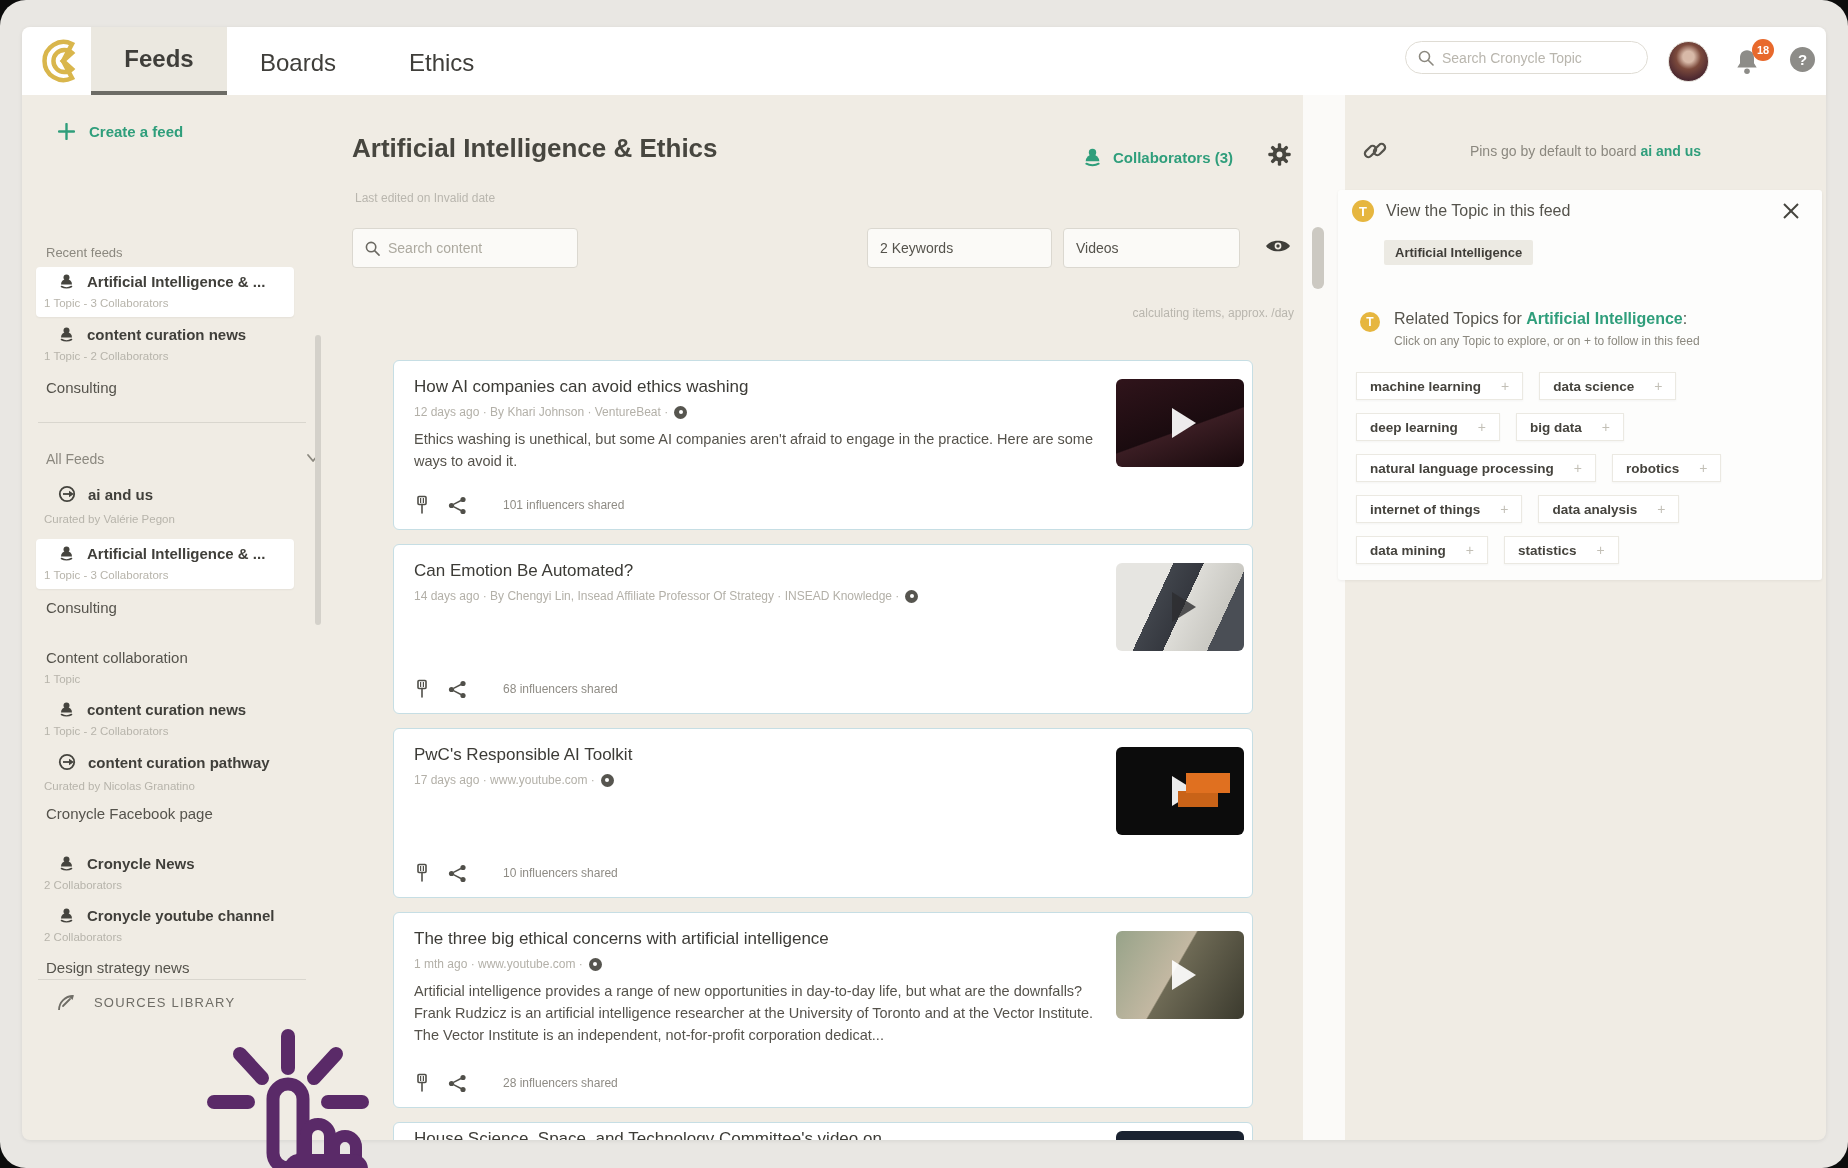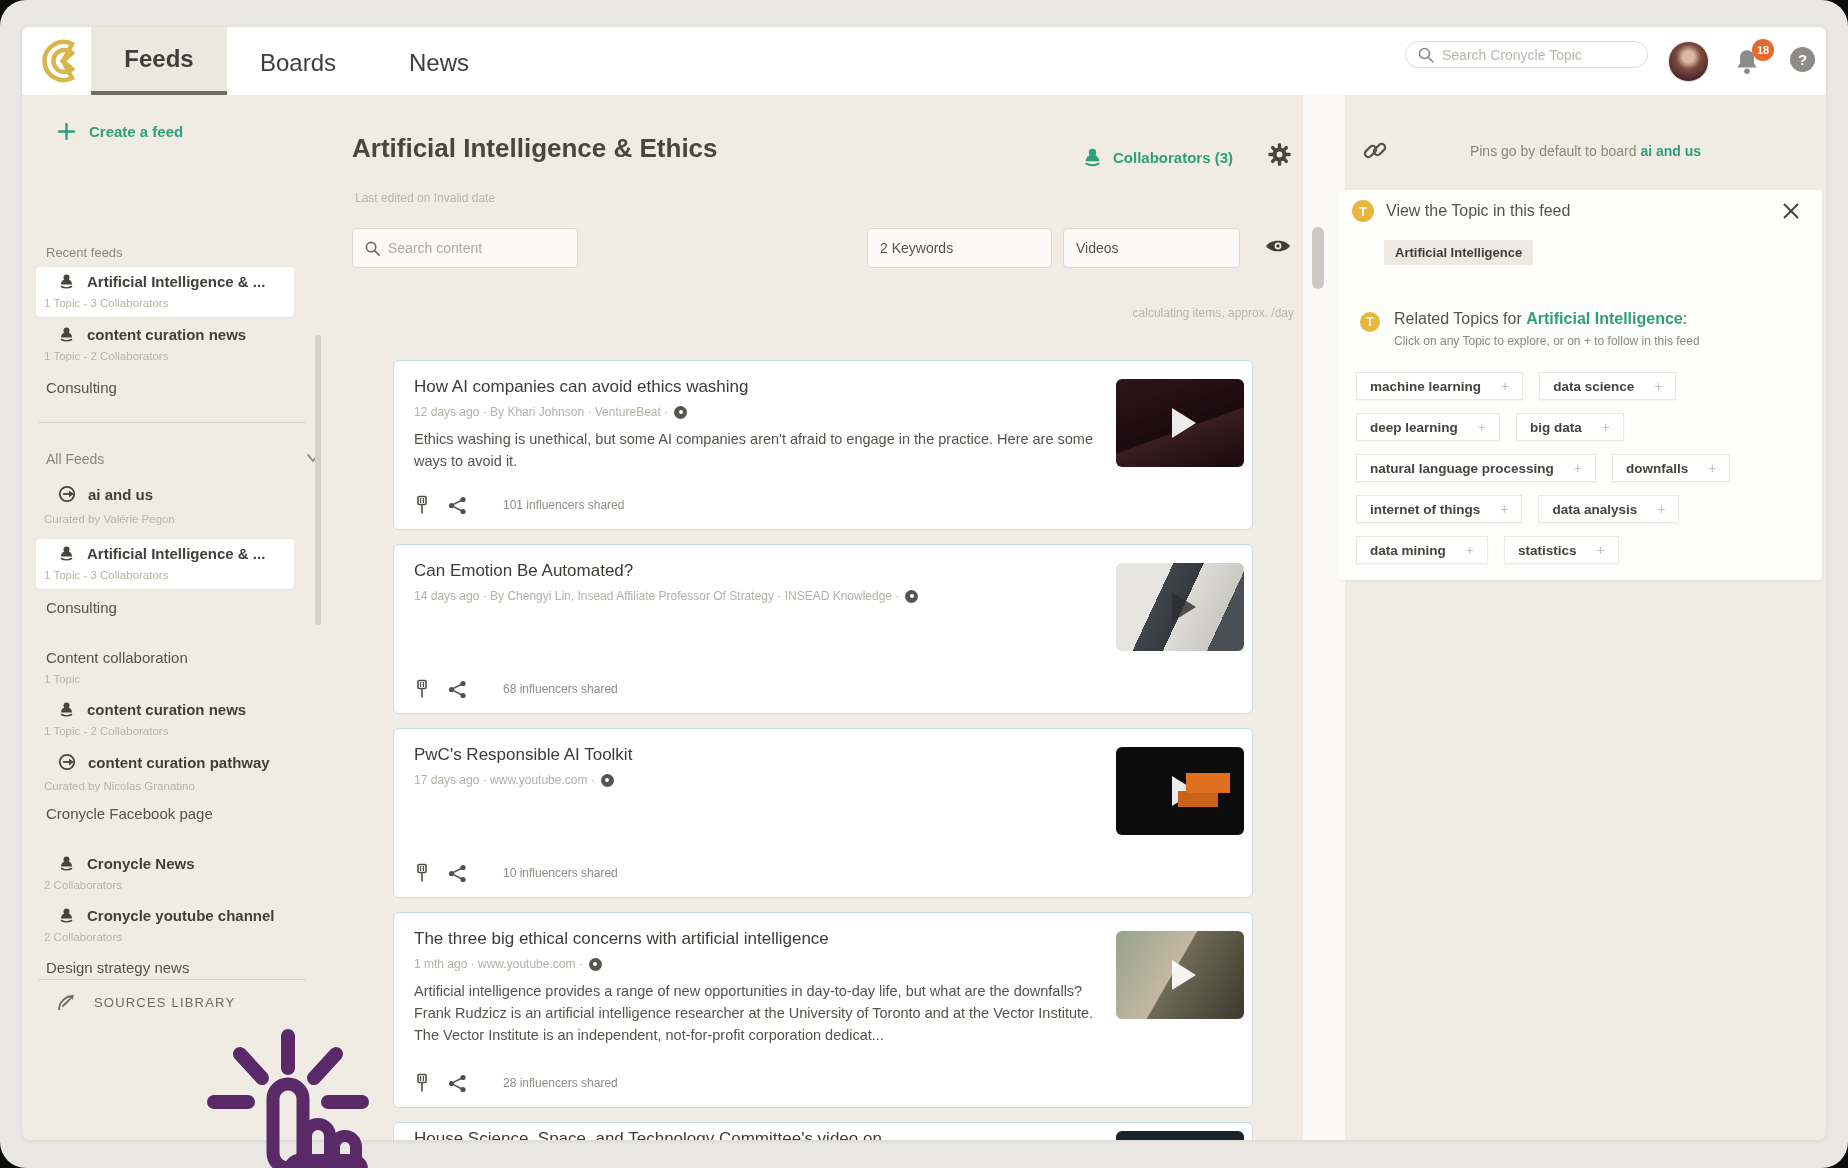--- a/index.html
+++ b/index.html
@@ -9,21 +9,21 @@
   .app { position:absolute; left:22px; top:27px; width:1804px; height:1113px; background:#f0ece4; border-radius:8px; overflow:hidden; box-shadow:0 1px 4px rgba(0,0,0,.08); }
 
   
   .nav { position:absolute; top:0; left:0; right:0; height:68px; background:#ffffff; z-index:5; }
   .logo-box { position:absolute; left:8px; top:2px; width:64px; height:64px; display:flex; align-items:center; justify-content:center; background:#fff; }
   .tab-feeds-block { position:absolute; left:69px; top:0; width:136px; height:68px; background:#ebe8e0; border-bottom:4px solid #6d6c66; display:flex; align-items:center; justify-content:center; }
   .tab { font-size:24px; color:#3f3e3a; }
   .tab.active { font-weight:bold; }
   .tab-boards { position:absolute; left:238px; top:22px; }
   .tab-admin { position:absolute; left:387px; top:22px; }
-  .search-pill { position:absolute; left:1383px; top:14px; width:243px; height:27px; border:1px solid #dfdcd4; border-radius:21px; background:#fff; display:flex; align-items:center; padding:0 12px; gap:8px; }
+  .search-pill { position:absolute; left:1383px; top:14px; width:243px; height:33px; border:1px solid #dfdcd4; border-radius:21px; background:#fff; display:flex; align-items:center; padding:0 12px; gap:8px; }
   .search-pill input { border:none; outline:none; font-size:14px; color:#6b6962; width:180px; background:transparent; font-family:"Liberation Sans", sans-serif; }
   .search-pill input::placeholder { color:#b9b6ae; }
   .avatar { position:absolute; left:1646px; top:14px; width:41px; height:41px; border-radius:50%; background:radial-gradient(circle at 50% 38%, #d8b9a8 18%, #7c4a3c 40%, #4a2730 75%, #38202c 100%); border:1px solid #e2ded6; }
   .bell-wrap { position:absolute; left:1712px; top:20px; width:34px; height:34px; }
   .badge { position:absolute; right:-6px; top:-8px; min-width:22px; height:22px; border-radius:11px; background:#e8692c; color:#fff; font-size:11px; font-weight:bold; display:flex; align-items:center; justify-content:center; padding:0 4px; }
   .help-circle { position:absolute; left:1768px; top:20px; width:25px; height:25px; border-radius:50%; background:#8d8c88; color:#fff; font-size:15px; font-weight:bold; display:flex; align-items:center; justify-content:center; }
 
   
   .sidebar { position:absolute; left:0; top:68px; width:312px; bottom:0; }
   .create-feed { position:absolute; left:36px; top:28px; display:flex; align-items:center; gap:14px; cursor:pointer; }
@@ -115,21 +115,21 @@
     <div class="logo-box">
       <svg width="52" height="52" viewBox="0 0 52 52">
         <path d="M36 9 A19 19 0 1 0 36 43 L27 26 Z" fill="none" stroke="#d9b64c" stroke-width="4.5" stroke-linecap="round"></path>
         <path d="M36 18 A11 11 0 1 0 36 34 L27 26 Z" fill="none" stroke="#d9b64c" stroke-width="4.5" stroke-linecap="round"></path>
       </svg>
     </div>
     <div class="tab-feeds-block">
       <span class="tab active">Feeds</span>
     </div>
     <span class="tab tab-boards">Boards</span>
-    <span class="tab tab-admin">News</span>
+    <span class="tab tab-admin">Ethics</span>
 
     <div class="search-pill">
       <svg width="16" height="16" viewBox="0 0 16 16">
         <circle cx="6.5" cy="6.5" r="5" fill="none" stroke="#8b887f" stroke-width="1.6"></circle>
         <line x1="10.5" y1="10.5" x2="15" y2="15" stroke="#8b887f" stroke-width="1.6" stroke-linecap="round"></line>
       </svg>
       <input placeholder="Search Cronycle Topic" style="">
     </div>
     <div class="avatar"></div>
     <div class="bell-wrap">
@@ -499,21 +499,21 @@
                   <span class="cl">big data</span>
                   <span class="chip-plus">+</span>
                 </div>
         </div>
         <div class="chip-row">
           <div class="chip">
                   <span class="cl">natural language processing</span>
                   <span class="chip-plus">+</span>
                 </div>
           <div class="chip">
-                  <span class="cl">downfalls</span>
+                  <span class="cl">robotics</span>
                   <span class="chip-plus">+</span>
                 </div>
         </div>
         <div class="chip-row">
           <div class="chip">
                   <span class="cl">internet of things</span>
                   <span class="chip-plus">+</span>
                 </div>
           <div class="chip">
                   <span class="cl">data analysis</span>

